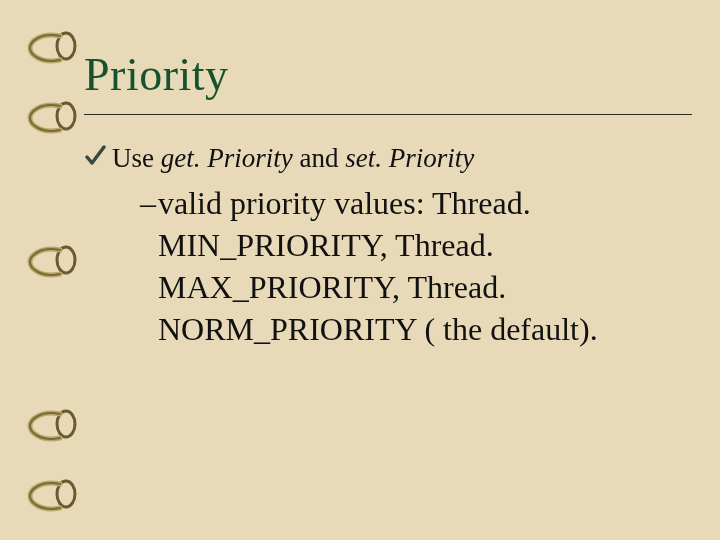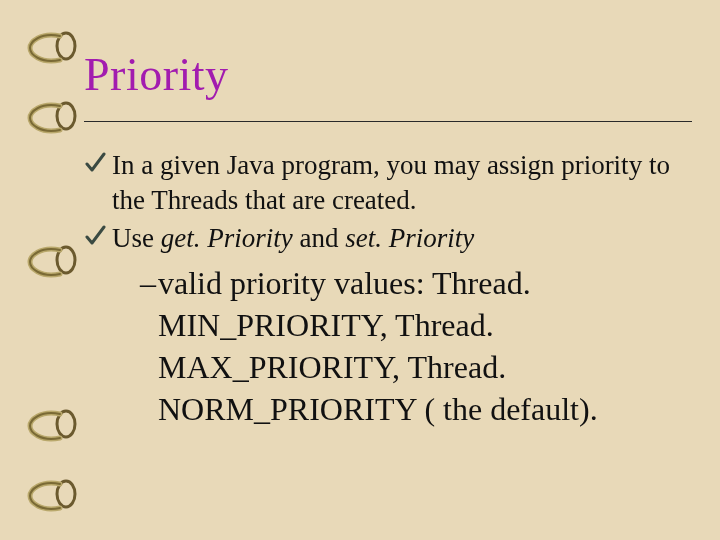--- a/index.html
+++ b/index.html
@@ -38,22 +38,22 @@
   }
   .content {
     position: absolute;
     left: 84px;
     top: 48px;
     right: 28px;
   }
   .title {
     font-size: 46px;
     font-weight: 400;
-    color: #a21caf;
-    margin: 0 0 20px 0;
+    color: #14532d;
+    margin: 0 0 13px 0;
     letter-spacing: 0.5px;
   }
   .rule {
     border: 0;
     border-top: 1px solid #2a2a2a;
     margin: 6px 0 26px 0;
     width: 608px;
   }
   .bullets {
     margin: 0;
@@ -150,21 +150,20 @@
     <h1 class="title">Priority</h1>
     <hr class="rule">
 
     <ul class="bullets">
       <li>
         <span class="check">
             <svg viewBox="0 0 22 24">
               <path d="M3 13 L8 19 L20 3" fill="none" stroke="#3a4a42" stroke-width="3" stroke-linecap="round" stroke-linejoin="round"></path>
             </svg>
           </span>
-        <span>In a given Java program, you may assign priority to the Threads that are created.</span>
       </li>
       <li>
         <span class="check">
             <svg viewBox="0 0 22 24">
               <path d="M3 13 L8 19 L20 3" fill="none" stroke="#3a4a42" stroke-width="3" stroke-linecap="round" stroke-linejoin="round"></path>
             </svg>
           </span>
         <span>Use </span><span class="italic">get. Priority</span><span> and </span><span class="italic">set. Priority</span>
         <ul class="sub">
           <li>

